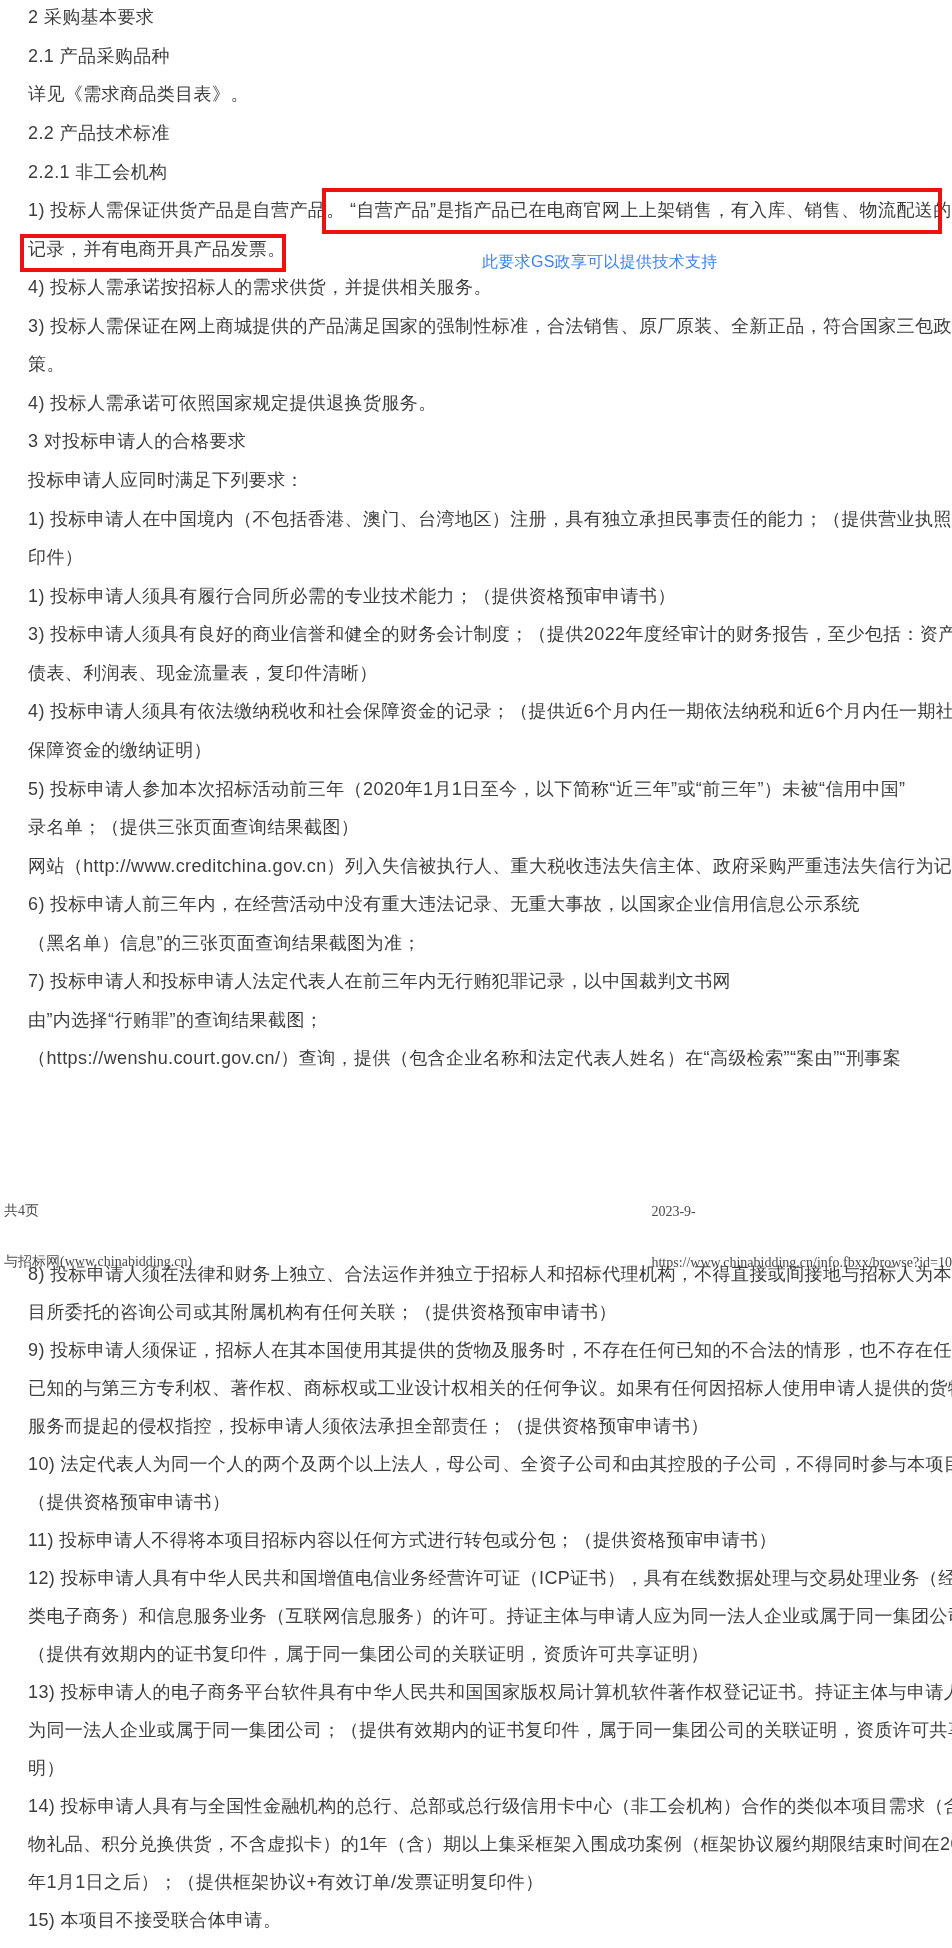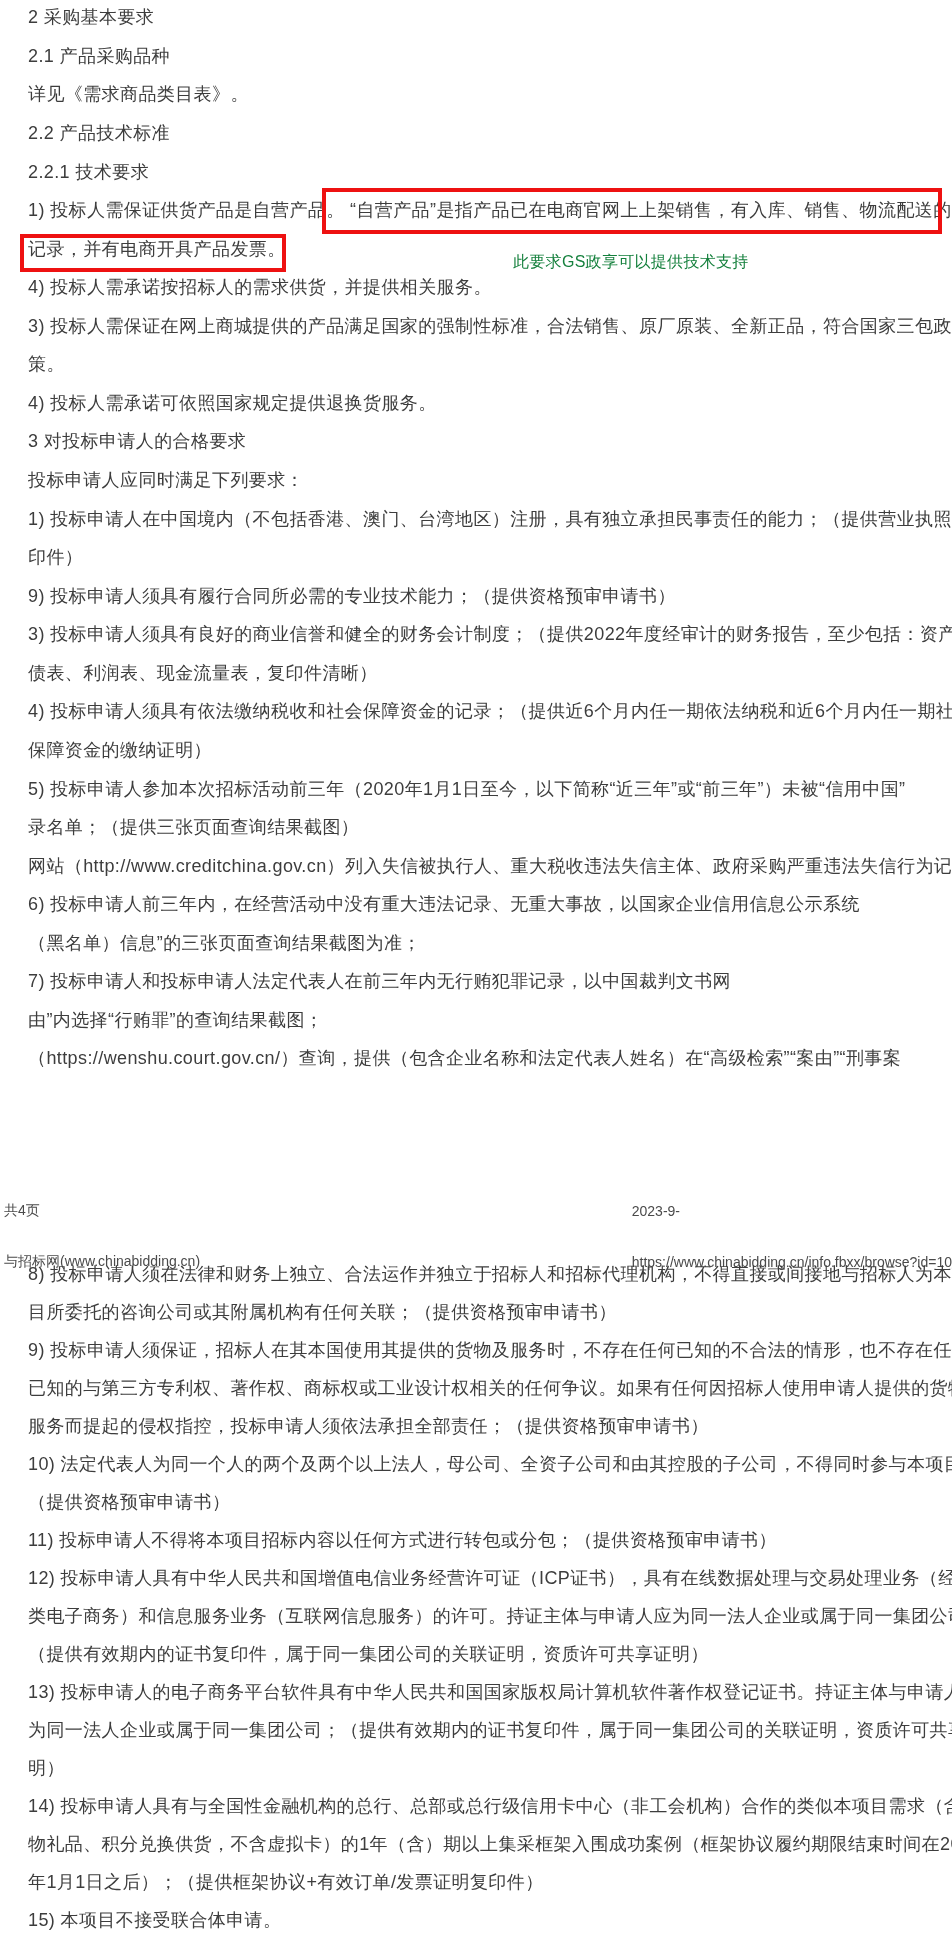--- a/index.html
+++ b/index.html
@@ -29,57 +29,57 @@
   .redbox {
     position: absolute; box-sizing: border-box;
     border: 4px solid #ee1111;
     background: transparent;
   }
   .box1 { left: 322px; top: 188px; width: 620px; height: 46px; }
   .box2 { left: 20px;  top: 234px; width: 266px; height: 38px; }
 
   
   .rednote {
-    position: absolute; left: 513px; top: 252px;
+    position: absolute; left: 482px; top: 252px;
     font-size: 16px; letter-spacing: 0.3px;
-    color: #15803d; white-space: pre;
+    color: #3b82f6; white-space: pre;
   }
 
   
   .footer {
     position: absolute; left: 0; right: 0; top: 1168px; height: 40px;
-    font-family: Liberation Sans, sans-serif;
+    font-family: Liberation Serif, serif;
     font-size: 14px; color: #4a4a4a; padding-left: 40px;
   }
   .f-left  { position: absolute; left: 4px; top: 0; }
   .f-right { position: absolute; right: 0; top: 1px; text-align: left; }
   .footer div { line-height: 17px; white-space: pre; }
 </style>
 </head>
 <body>
 
 <div class="page">
 
   <div class="content p1">
       <div class="line">2 采购基本要求</div>
       <div class="line">2.1 产品采购品种</div>
       <div class="line">详见《需求商品类目表》。</div>
       <div class="line">2.2 产品技术标准</div>
-      <div class="line">2.2.1 技术要求</div>
+      <div class="line">2.2.1 非工会机构</div>
       <div class="line">1) 投标人需保证供货产品是自营产品。 “自营产品”是指产品已在电商官网上上架销售，有入库、销售、物流配送的</div>
       <div class="line">记录，并有电商开具产品发票。</div>
       <div class="line">4) 投标人需承诺按招标人的需求供货，并提供相关服务。</div>
       <div class="line">3) 投标人需保证在网上商城提供的产品满足国家的强制性标准，合法销售、原厂原装、全新正品，符合国家三包政</div>
       <div class="line">策。</div>
       <div class="line">4) 投标人需承诺可依照国家规定提供退换货服务。</div>
       <div class="line">3 对投标申请人的合格要求</div>
       <div class="line">投标申请人应同时满足下列要求：</div>
       <div class="line">1) 投标申请人在中国境内（不包括香港、澳门、台湾地区）注册，具有独立承担民事责任的能力；（提供营业执照复</div>
       <div class="line">印件）</div>
-      <div class="line">9) 投标申请人须具有履行合同所必需的专业技术能力；（提供资格预审申请书）</div>
+      <div class="line">1) 投标申请人须具有履行合同所必需的专业技术能力；（提供资格预审申请书）</div>
       <div class="line">3) 投标申请人须具有良好的商业信誉和健全的财务会计制度；（提供2022年度经审计的财务报告，至少包括：资产负</div>
       <div class="line">债表、利润表、现金流量表，复印件清晰）</div>
       <div class="line">4) 投标申请人须具有依法缴纳税收和社会保障资金的记录；（提供近6个月内任一期依法纳税和近6个月内任一期社会</div>
       <div class="line">保障资金的缴纳证明）</div>
       <div class="line">5) 投标申请人参加本次招标活动前三年（2020年1月1日至今，以下简称“近三年”或“前三年”）未被“信用中国”</div>
       <div class="line">录名单；（提供三张页面查询结果截图）</div>
       <div class="line">网站（http://www.creditchina.gov.cn）列入失信被执行人、重大税收违法失信主体、政府采购严重违法失信行为记</div>
       <div class="line">6) 投标申请人前三年内，在经营活动中没有重大违法记录、无重大事故，以国家企业信用信息公示系统</div>
       <div class="line">（黑名单）信息”的三张页面查询结果截图为准；</div>
       <div class="line">7) 投标申请人和投标申请人法定代表人在前三年内无行贿犯罪记录，以中国裁判文书网</div>

